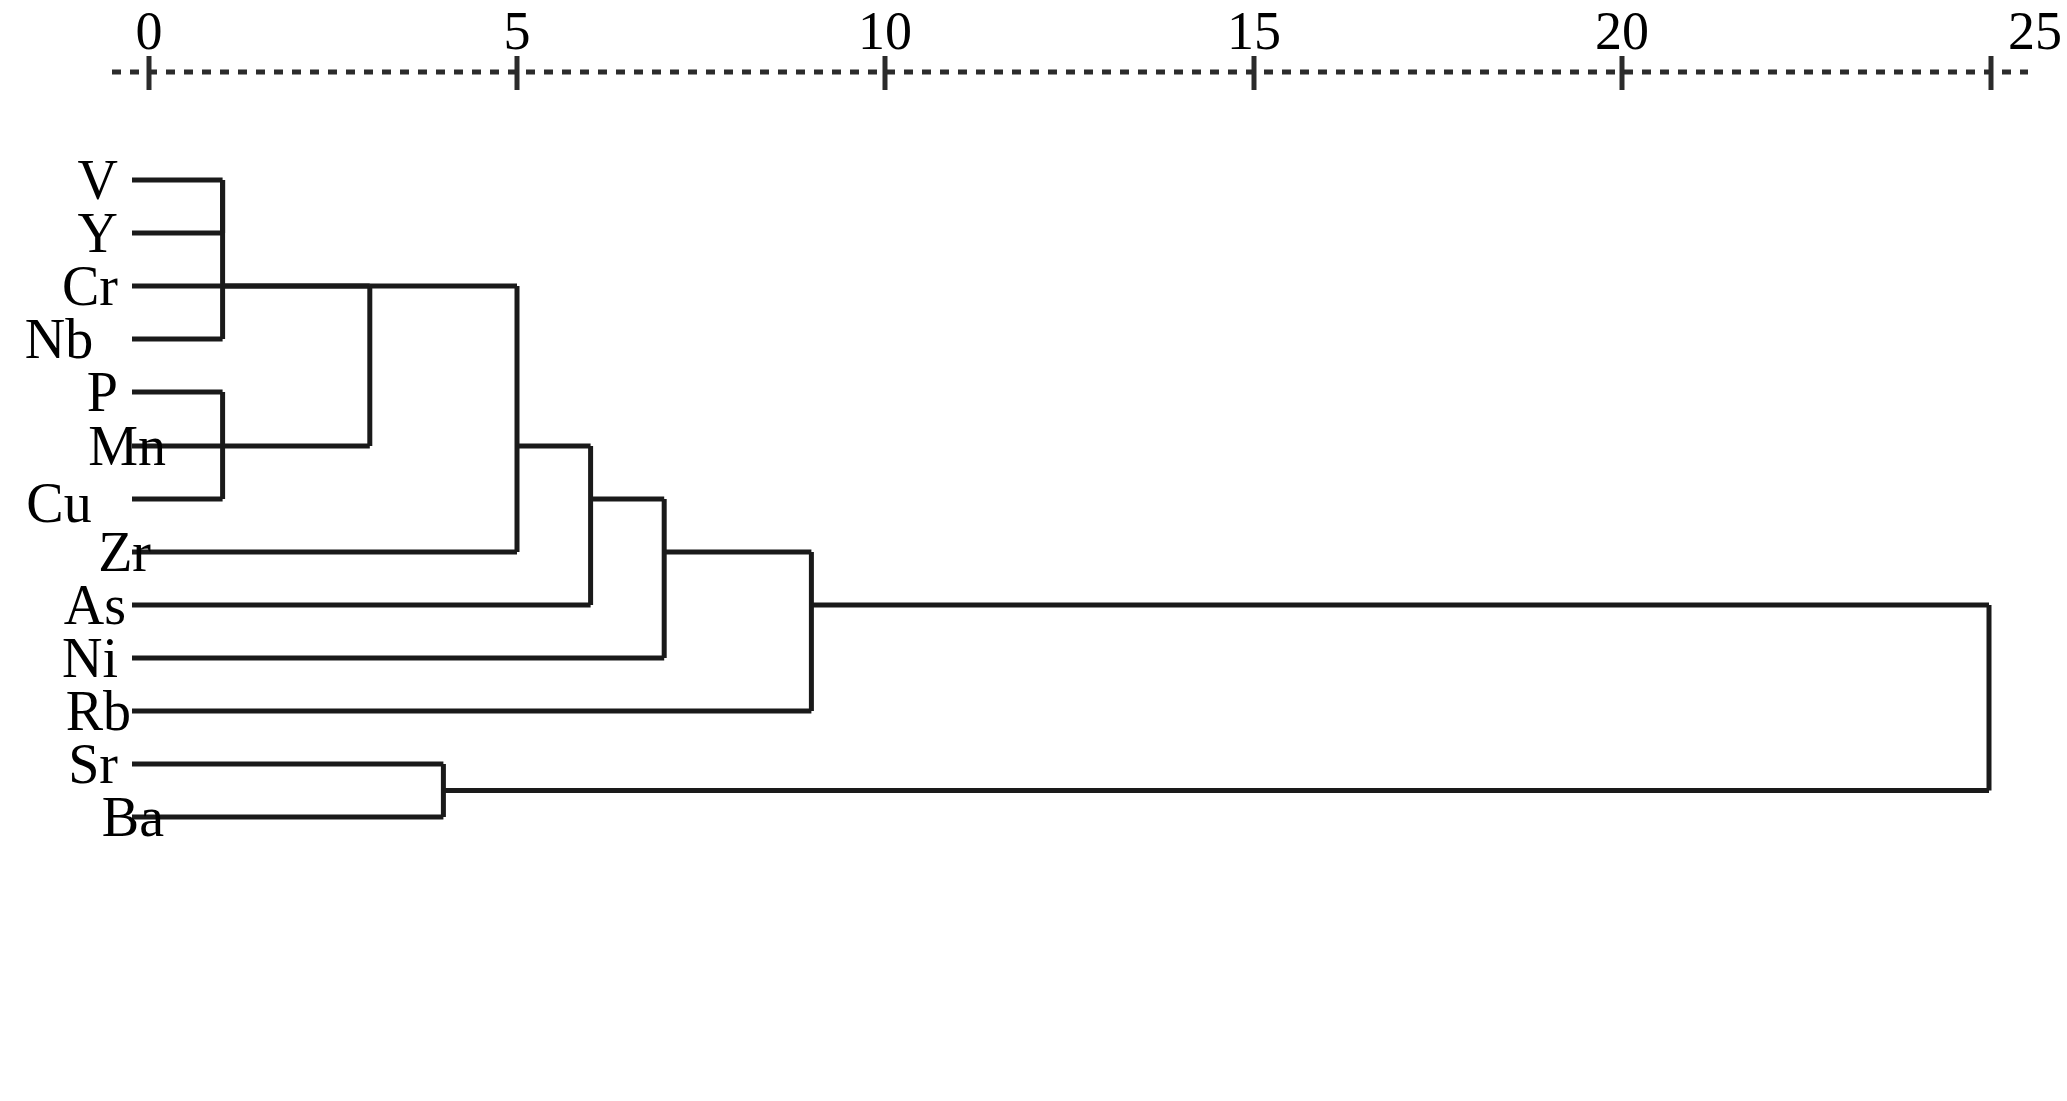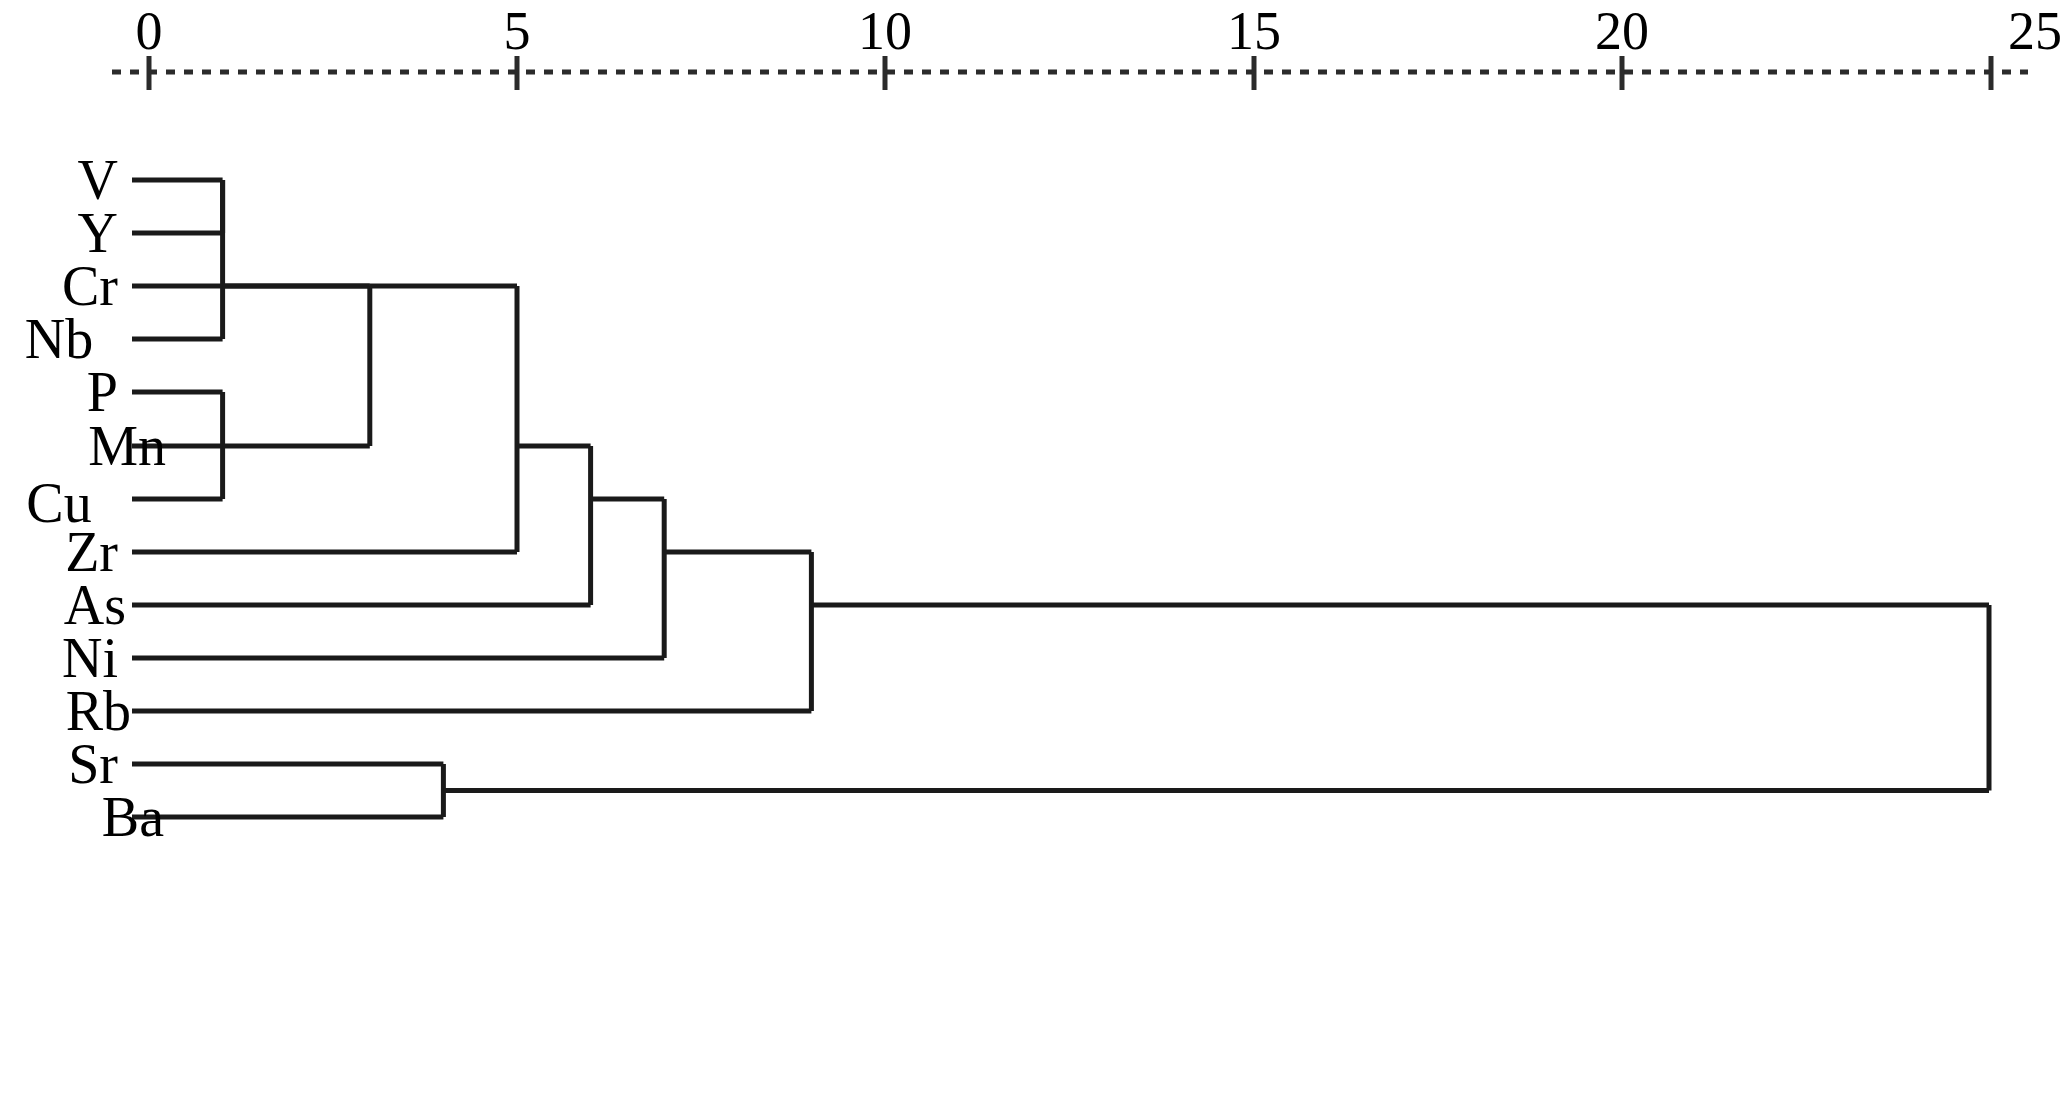--- a/index.html
+++ b/index.html
@@ -109,21 +109,21 @@
       <div class="axis-tick-label" style="left: 1991px; top: 4px; margin-left: 44px;">25</div>
     </div>
   <div id="leaf-labels-layer">
       <div class="leaf-label" style="left: 0px; width: 118px; top: 180px;">V</div>
       <div class="leaf-label" style="left: 0px; width: 118px; top: 233px;">Y</div>
       <div class="leaf-label" style="left: 0px; width: 118px; top: 286px;">Cr</div>
       <div class="leaf-label" style="left: 0px; width: 118px; top: 339px; text-align: center;">Nb</div>
       <div class="leaf-label" style="left: 0px; width: 118px; top: 392px;">P</div>
       <div class="leaf-label" style="left: 0px; width: 118px; top: 446px; padding-left: 48px;">Mn</div>
       <div class="leaf-label" style="left: 0px; width: 118px; top: 503px; text-align: center;">Cu</div>
-      <div class="leaf-label" style="left: 0px; width: 118px; top: 552px;">Zr</div>
+      <div class="leaf-label" style="left: 0px; width: 118px; top: 552px; padding-left: 33px;">Zr</div>
       <div class="leaf-label" style="left: 8px; width: 118px; top: 605px;">As</div>
       <div class="leaf-label" style="left: 0px; width: 118px; top: 658px;">Ni</div>
       <div class="leaf-label" style="left: 13px; width: 118px; top: 711px;">Rb</div>
       <div class="leaf-label" style="left: 0px; width: 118px; top: 764px;">Sr</div>
       <div class="leaf-label" style="left: 0px; width: 118px; top: 817px; padding-left: 46px;">Ba</div>
     </div>
 
 </div>
 
 </body></html>

